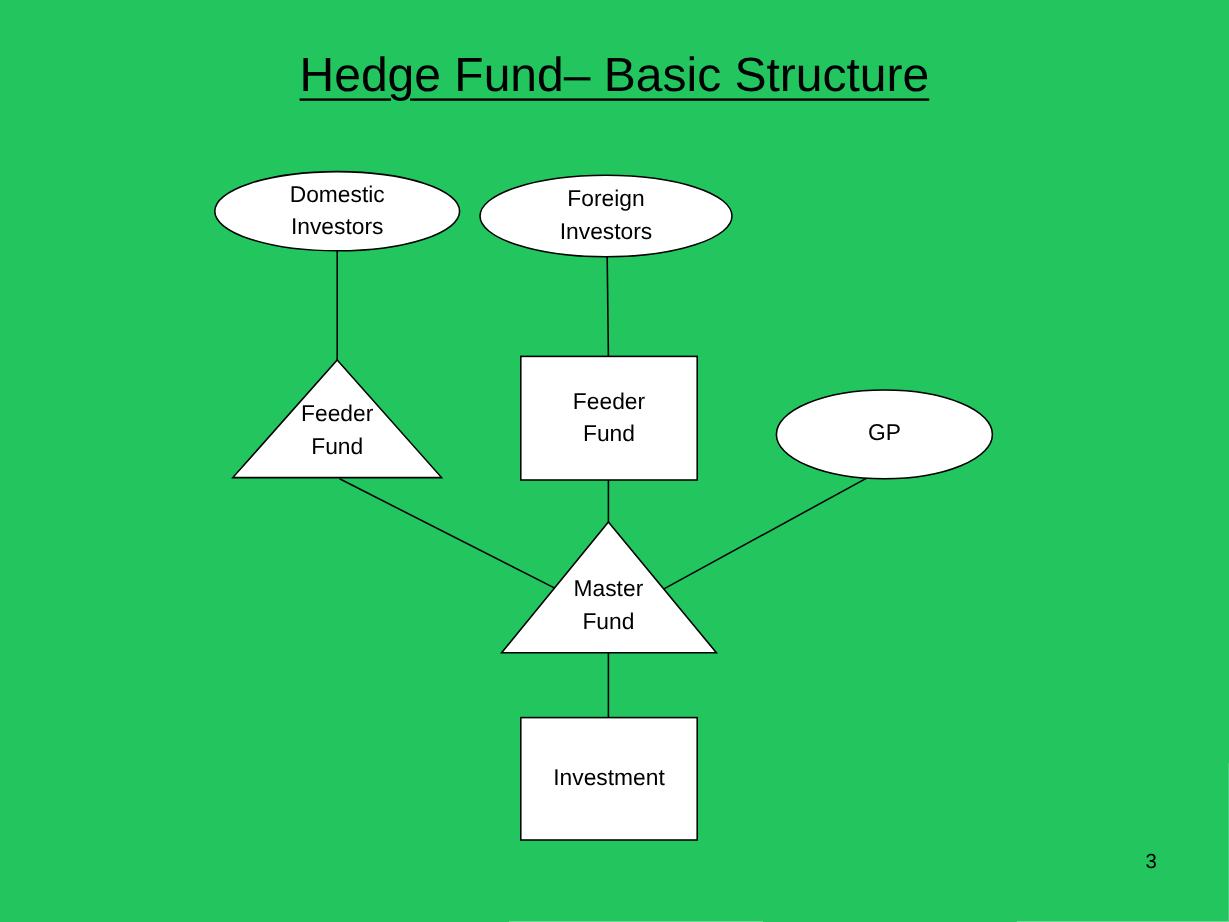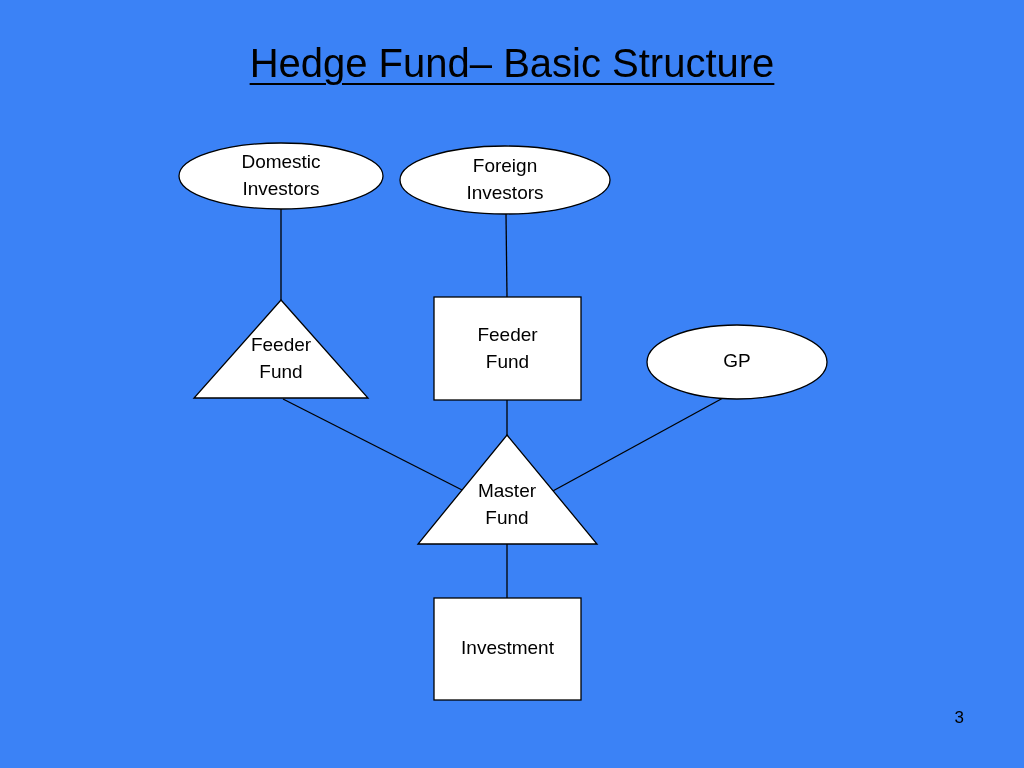--- a/index.html
+++ b/index.html
@@ -13,21 +13,21 @@
     height: 768px;
     overflow: hidden;
     font-family: "Liberation Sans", sans-serif;
     color: #000000;
     position: relative;
   }
   #slide {
     position: relative;
     width: 1024px;
     height: 768px;
-    background: #3b82f6;
+    background: #22c55e;
   }
   #slide-title {
     position: absolute;
     left: 0;
     top: 40px;
     width: 1024px;
     text-align: center;
     font-family: "Liberation Sans", sans-serif;
     font-size: 40px;
     font-weight: 400;

